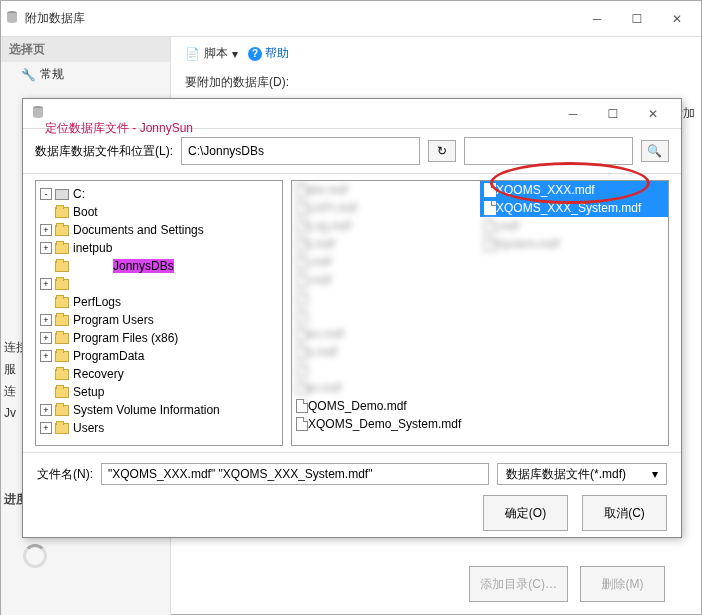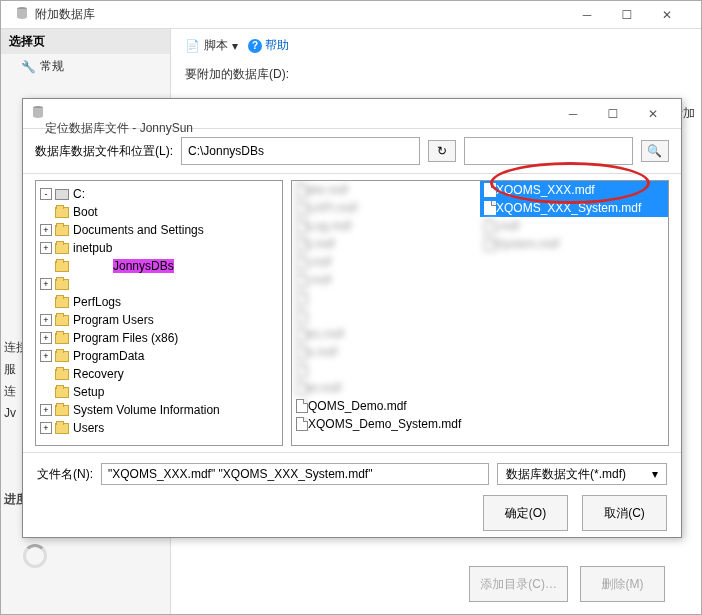--- a/index.html
+++ b/index.html
@@ -1,47 +1,47 @@
 <!DOCTYPE html>
 <html><head>
 <meta charset="utf-8">
 <style>
 * { box-sizing: border-box; margin: 0; padding: 0; font-family: "Microsoft YaHei", "SimSun", sans-serif; font-size: 12px; }
 body { background: #f0f0f0; width: 702px; height: 615px; position: relative; overflow: hidden; }
 
 
 .parent-window { position: absolute; top: 0; left: 0; width: 702px; height: 615px; background: #fff; border: 1px solid #aaa; }
-.parent-titlebar { height: 28px; background: #fff; border-bottom: 1px solid #ddd; display: flex; align-items: center; padding: 0 14px; }
+.parent-titlebar { height: 36px; background: #fff; border-bottom: 1px solid #ddd; display: flex; align-items: center; padding: 0 4px; }
 .parent-titlebar .icon { margin-right: 6px; }
 .parent-titlebar .title { flex: 1; color: #333; }
 .win-controls { display: flex; }
 .win-btn { width: 40px; height: 28px; display: flex; align-items: center; justify-content: center; color: #555; }
 
 .parent-body { display: flex; height: calc(100% - 28px); }
 .left-panel { width: 170px; background: #f5f5f5; border-right: 1px solid #ddd; }
-.left-header { background: #e8e8e8; padding: 4px 8px; font-weight: bold; color: #000000; }
+.left-header { background: #e8e8e8; padding: 4px 8px; font-weight: bold; color: #737373; }
 .left-item { padding: 4px 8px 4px 20px; color: #333; display: flex; align-items: center; gap: 4px; }
 .right-panel { flex: 1; padding: 8px 14px; color: #333; }
 .rp-top { display: flex; align-items: center; gap: 10px; margin-bottom: 12px; }
 .script-btn { display: flex; align-items: center; gap: 4px; }
 .help-link { color: #0066cc; display: flex; align-items: center; gap: 3px; }
 .help-icon { width: 14px; height: 14px; border-radius: 50%; background: #1e90ff; color: #fff; display: inline-flex; align-items: center; justify-content: center; font-size: 10px; font-weight: bold; }
 .rp-label { margin-top: 12px; }
 
 .side-labels { position: absolute; left: 3px; top: 335px; color: #333; line-height: 22px; }
 .side-labels div { white-space: nowrap; }
 
 .bottom-bar { position: absolute; bottom: 12px; right: 36px; display: flex; gap: 12px; }
 .btn { min-width: 85px; height: 36px; border: 1px solid #aaa; background: #f5f5f5; display: inline-flex; align-items: center; justify-content: center; padding: 0 10px; }
 .btn.disabled { color: #aaa; }
 
 
 .dialog { position: absolute; top: 98px; left: 22px; width: 660px; height: 440px; background: #fff; border: 1px solid #888; box-shadow: 2px 2px 8px rgba(0,0,0,.25); }
 .dlg-titlebar { height: 30px; background: #fff; border-bottom: 1px solid #ddd; display: flex; align-items: center; padding: 0 8px; }
-.dlg-titlebar .title { flex: 1; color: #404040; margin-top: 30px; }
+.dlg-titlebar .title { flex: 1; color: #be185d; margin-top: 30px; }
 .dlg-path-row { display: flex; align-items: center; padding: 8px 12px; gap: 8px; }
 .dlg-path-row label { white-space: nowrap; }
 .path-input { flex: 1; height: 28px; border: 1px solid #aaa; padding: 0 6px; background: #fff; }
 .icon-btn { width: 28px; height: 22px; border: 1px solid #aaa; background: #f5f5f5; display: inline-flex; align-items: center; justify-content: center; }
 
 .dlg-main { display: flex; height: 280px; border-top: 1px solid #ddd; border-bottom: 1px solid #ddd; }
 .tree-pane { width: 248px; border: 1px solid #999; margin: 6px 4px 6px 12px; overflow: auto; background: #fff; }
 .file-pane { flex: 1; border: 1px solid #999; margin: 6px 12px 6px 4px; overflow: auto; background: #fff; display: flex; flex-wrap: wrap; align-content: flex-start; }
 
 .tree { padding: 4px; font-family: "Courier New", monospace; font-size: 12px; }

